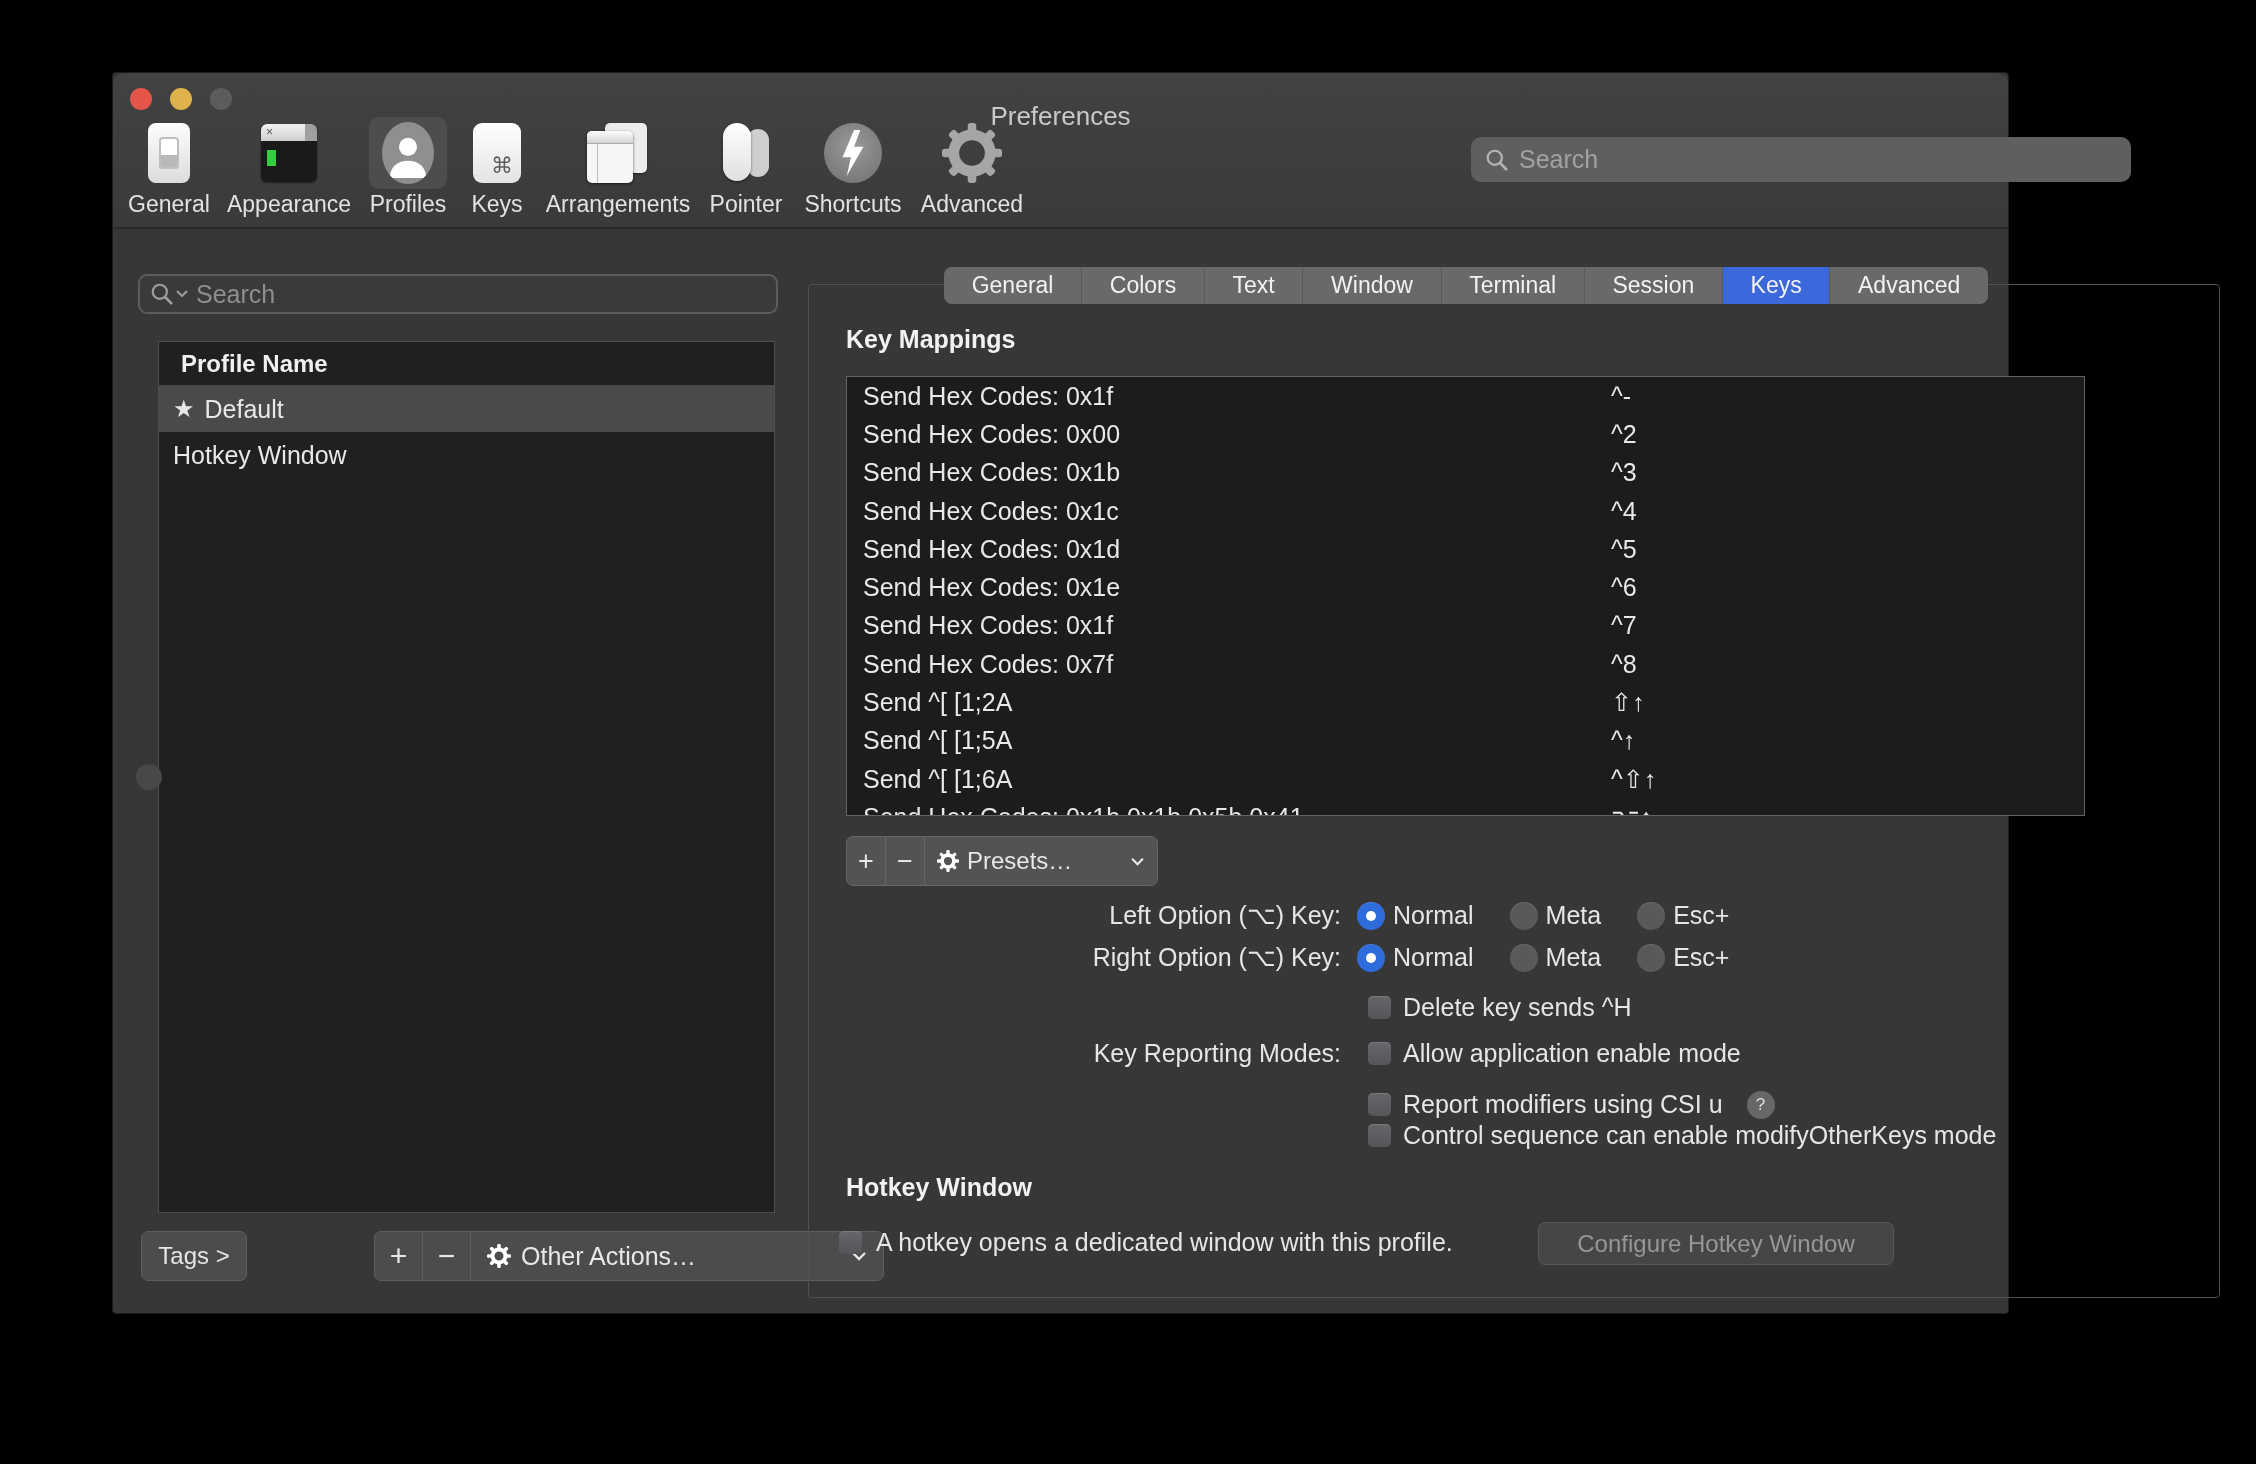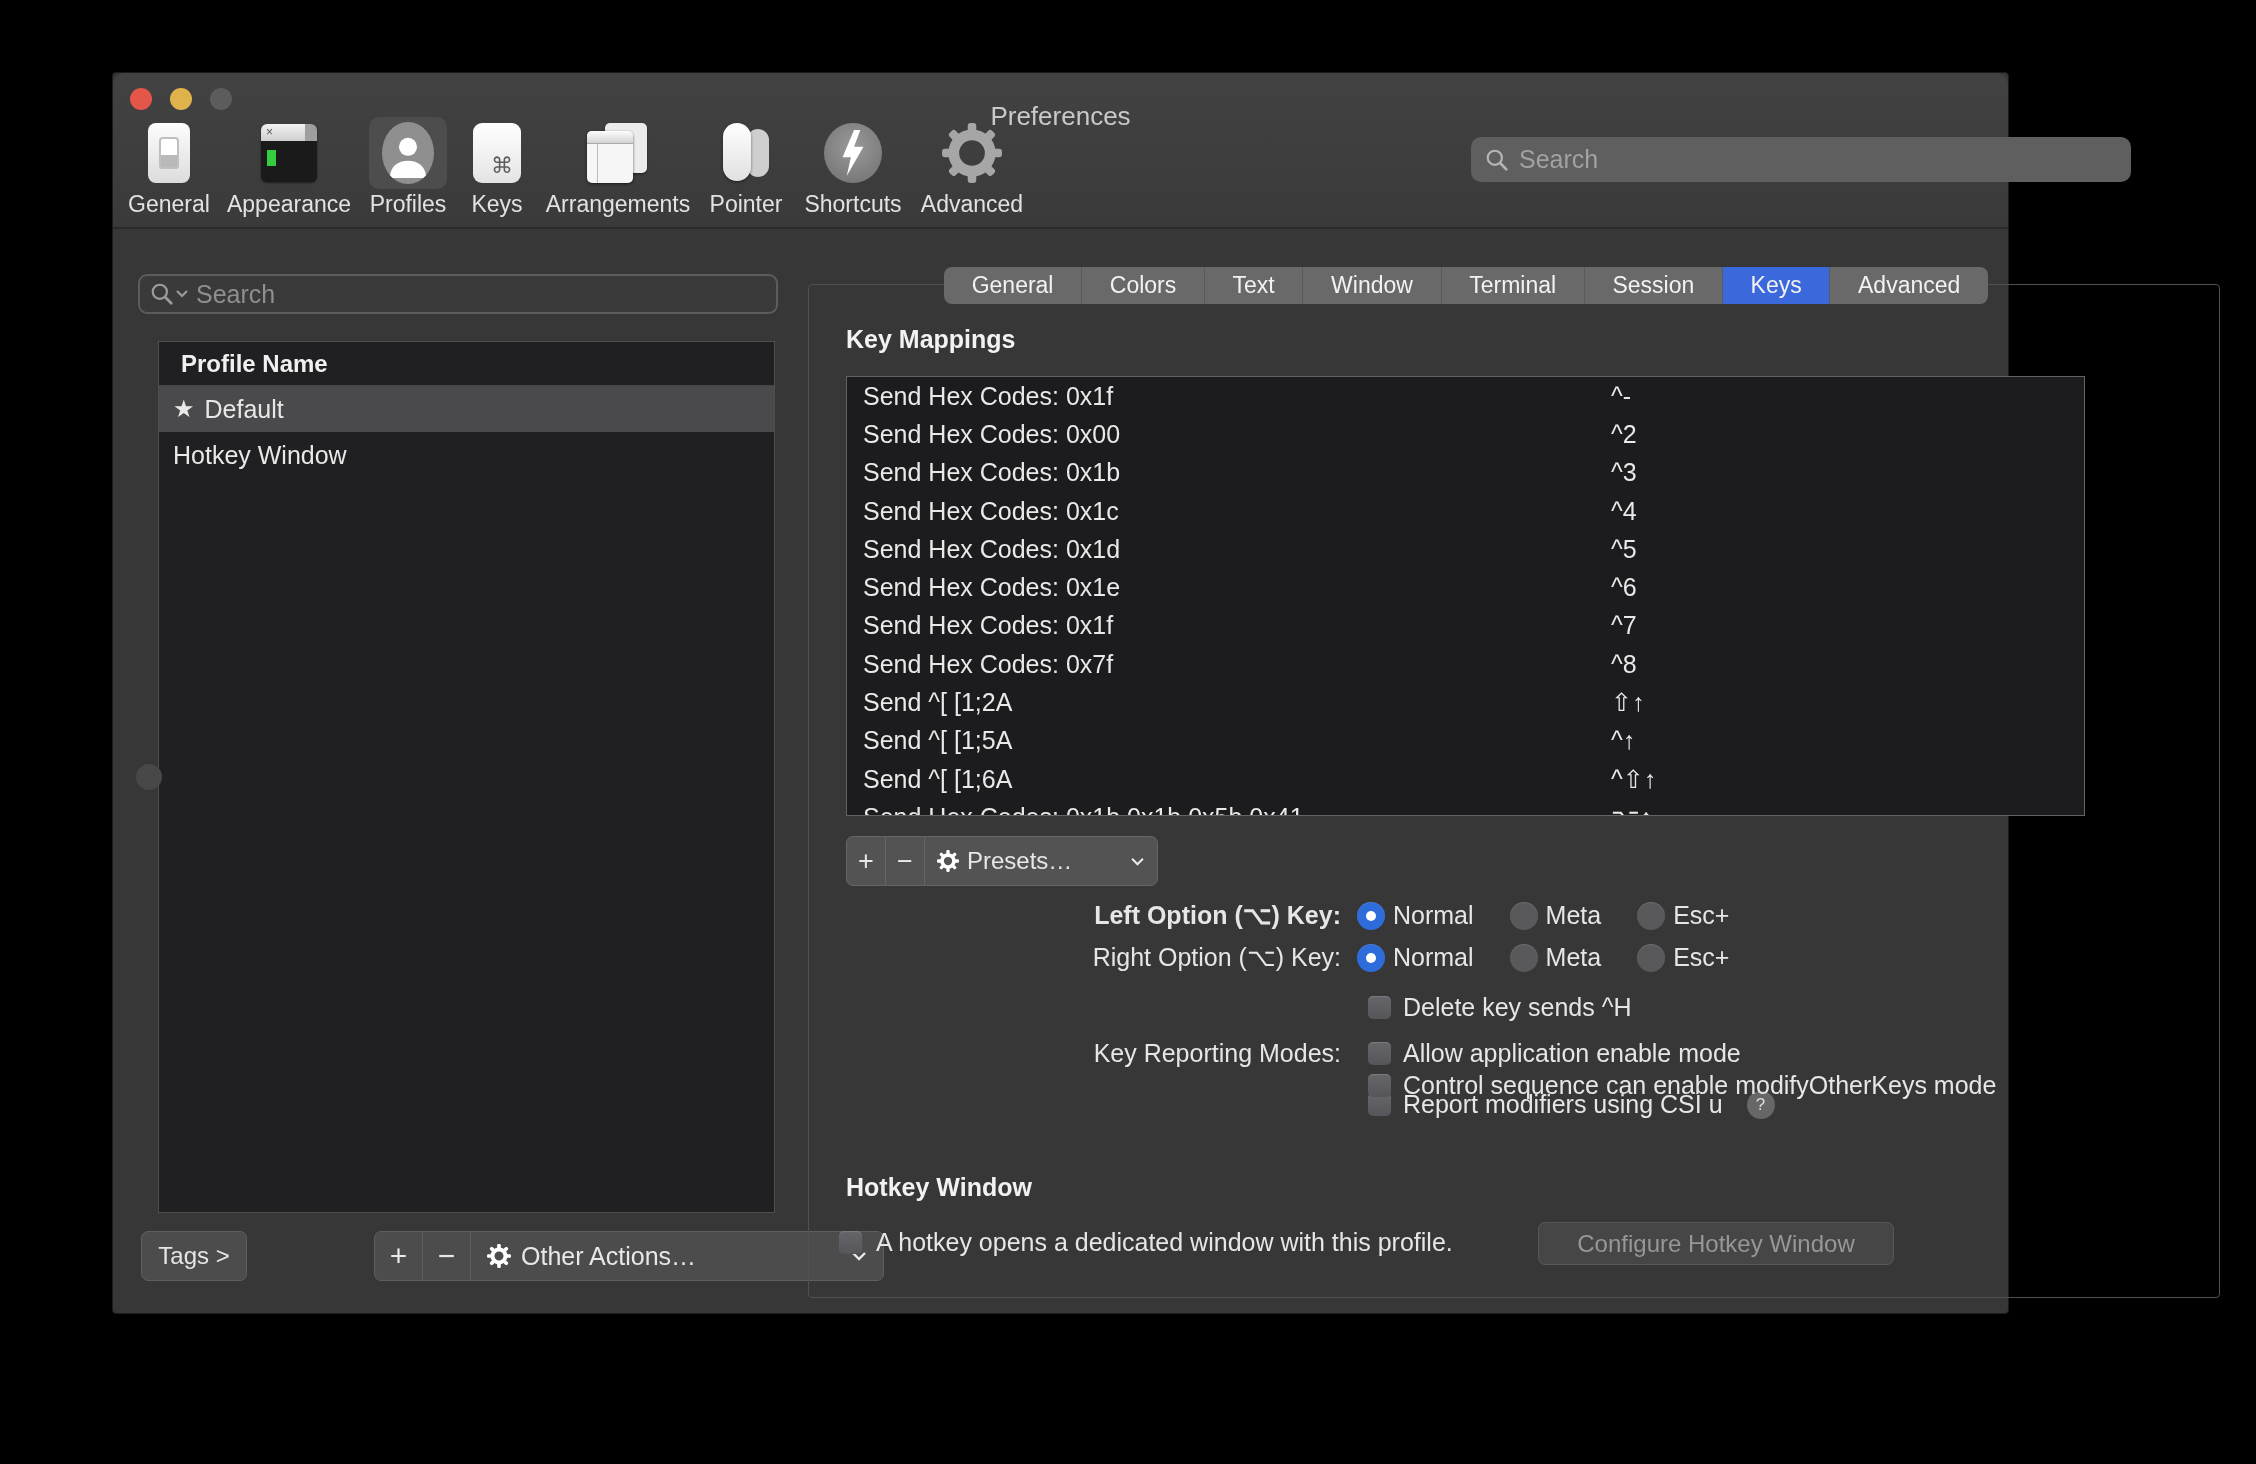--- a/index.html
+++ b/index.html
@@ -353,21 +353,21 @@
             </g>
           </g>
         </svg>
       <span class="lbl">Presets…</span>
       <svg width="15" height="9" viewBox="0 0 16 10">
           <polyline points="2,2 8,8 14,2" fill="none" stroke="#e8e8e8" stroke-width="2.4"></polyline>
         </svg>
     </div>
   </div>
 
-  <div class="form-label" style="top:828px;font-weight:bold;">Left Option (⌥) Key:</div>
+  <div class="form-label" style="top:828px;">Left Option (⌥) Key:</div>
   <div class="opt-row" style="top:828px;">
     <div class="radio sel"></div>
     <span class="opt-lbl">Normal</span>
     <div class="radio"></div>
     <span class="opt-lbl">Meta</span>
     <div class="radio"></div>
     <span class="opt-lbl">Esc+</span>
   </div>
   <div class="form-label" style="top:870px;">Right Option (⌥) Key:</div>
   <div class="opt-row" style="top:870px;">
@@ -386,21 +386,21 @@
   <div class="form-label" style="top:966px;">Key Reporting Modes:</div>
   <div class="check-row" style="top:966px;">
     <div class="cbox"></div>
     <span>Allow application enable mode</span>
   </div>
   <div class="check-row" style="top:1010px;margin-top:7px;">
     <div class="cbox"></div>
     <span>Report modifiers using CSI u</span>
     <div class="help-circle">?</div>
   </div>
-  <div class="check-row" style="top:998px;">
+  <div class="check-row" style="top:1048px;">
     <div class="cbox"></div>
     <span>Control sequence can enable modifyOtherKeys mode</span>
   </div>
 
   <div class="section-h" style="left:733px; top:1100px;">Hotkey Window</div>
   <div class="hk-row">
     <div class="cbox"></div>
     <span>A hotkey opens a dedicated window with this profile.</span>
   </div>
   <div class="config-btn">Configure Hotkey Window</div>

